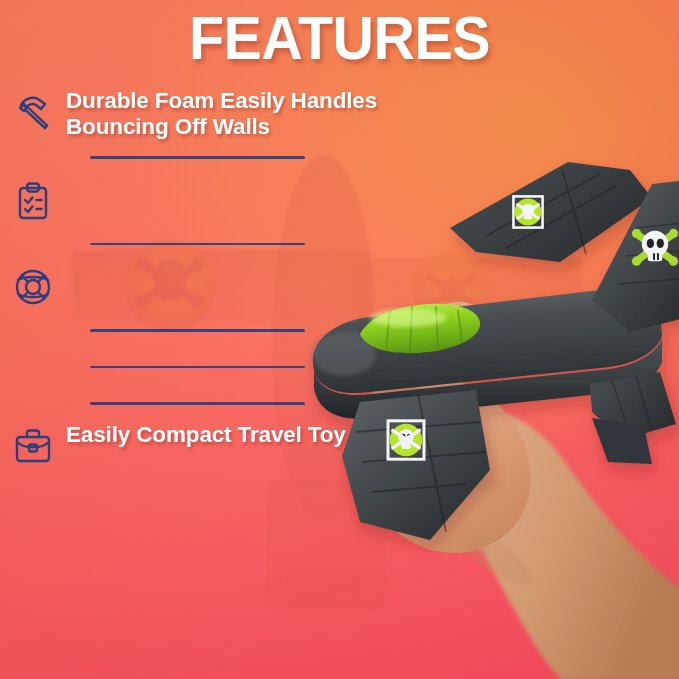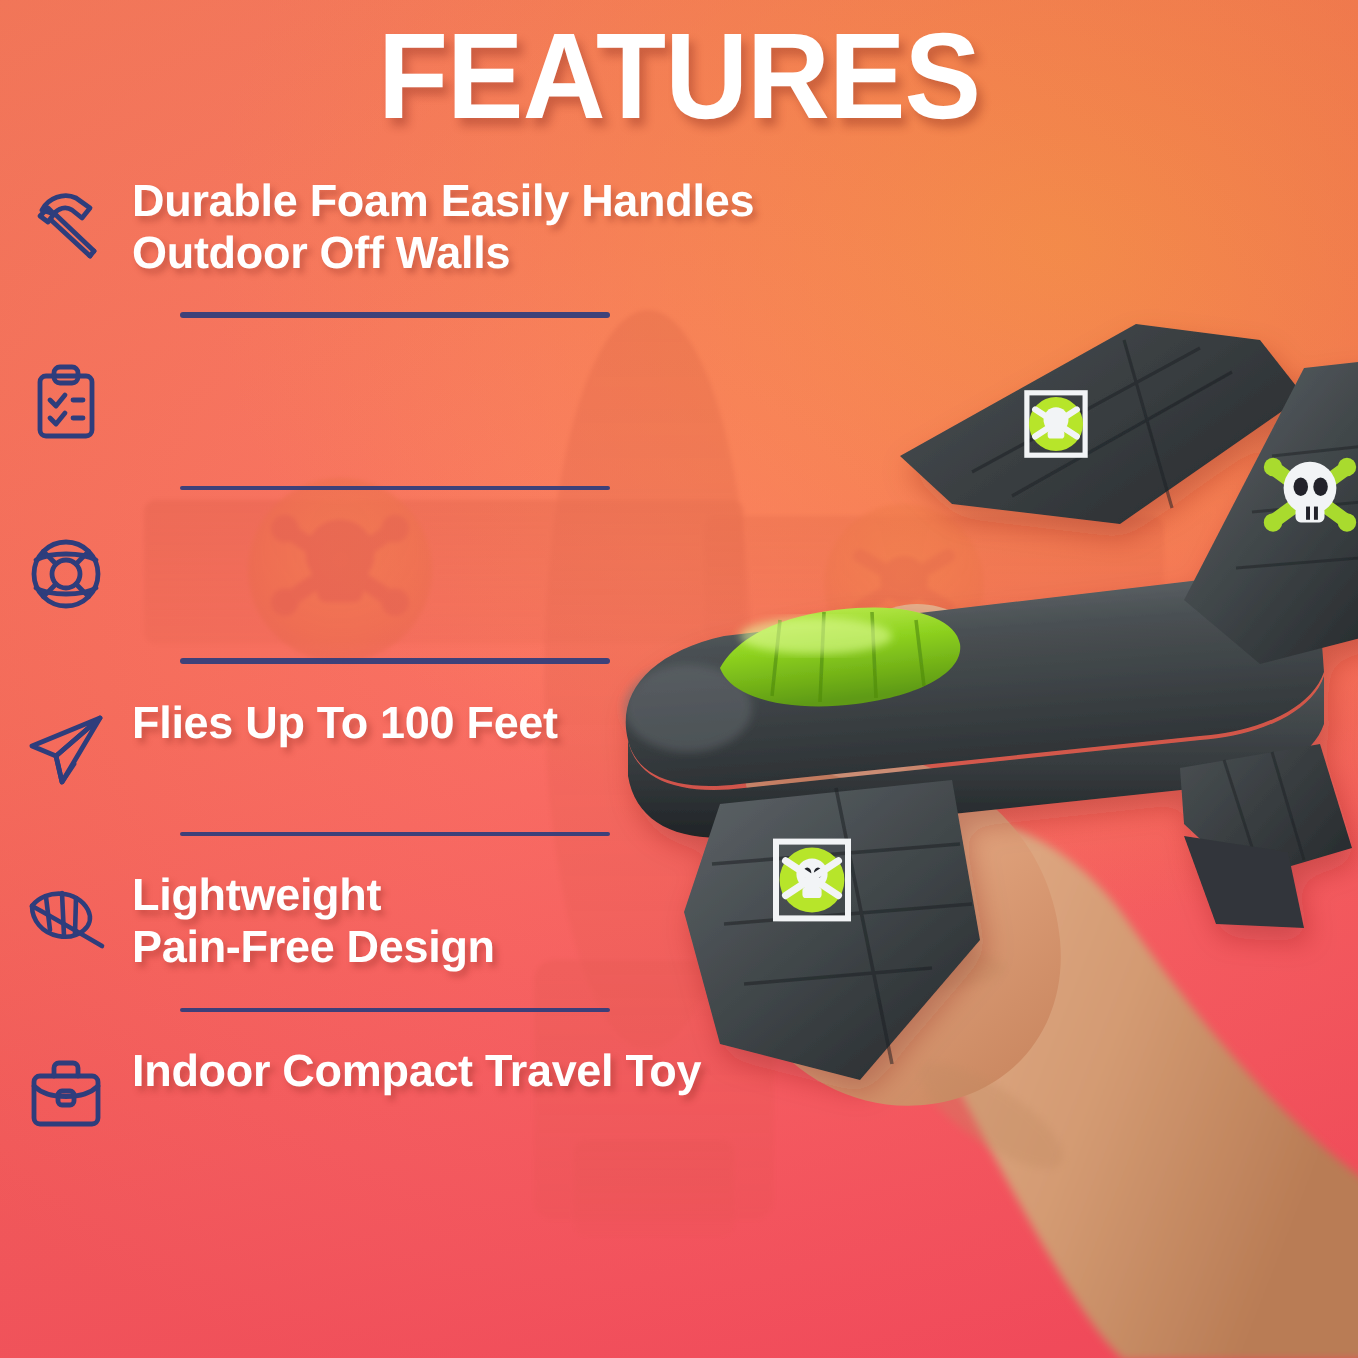--- a/index.html
+++ b/index.html
@@ -328,21 +328,21 @@
     <div class="feature-icon">
       <svg width="42" height="42" viewBox="0 0 42 42" fill="none" stroke="#2E3D7C" stroke-width="2.4" stroke-linecap="round" stroke-linejoin="round">
         <path d="M9 13 C12 7 20 4 26 7 L33 12 L29 17 L24 13 C21 11 17 12 15 15 Z"></path>
         <path d="M15 15 L12 12 L8 16 L12 19 Z"></path>
         <path d="M13.5 18 L33 36"></path>
         <path d="M16 15.5 L35 33.5"></path>
         <path d="M33 36 L35 33.5"></path>
       </svg>
     </div>
     <div class="feature-text">Durable Foam Easily Handles
-Outdoor Off Walls</div>
+Bouncing Off Walls</div>
   </div>
   <div class="gap-a"></div>
   <div class="feature-sep"></div>
   <div class="gap-b"></div>
 
   <div class="feature-row">
     <div class="feature-icon">
       <svg width="42" height="42" viewBox="0 0 42 42" fill="none" stroke="#2E3D7C" stroke-width="2.4" stroke-linecap="round" stroke-linejoin="round">
         <rect x="8" y="8" width="26" height="30" rx="3"></rect>
         <rect x="15" y="3.5" width="12" height="8" rx="3"></rect>
@@ -368,56 +368,33 @@
         <path d="M32.3 32.3 L26 26"></path>
         <path d="M6 14 C13 10 29 10 36 14"></path>
         <path d="M6 28 C13 32 29 32 36 28"></path>
       </svg>
     </div>
   </div>
   <div class="gap-a"></div>
   <div class="feature-sep"></div>
   <div class="gap-b"></div>
 
-  <div class="feature-row">
-    <div class="feature-icon">
-      <svg width="44" height="44" viewBox="0 0 44 44" fill="none" stroke="#2E3D7C" stroke-width="2.4" stroke-linecap="round" stroke-linejoin="round">
-        <path d="M39 6 L5 20 L17 25 Z"></path>
-        <path d="M39 6 L17 25 L20 38 Z"></path>
-        <path d="M17 25 L20 38 L26 29"></path>
-      </svg>
-    </div>
-    <div class="feature-text">Flies Up To 100 Feet</div>
-  </div>
   <div class="gap-a"></div>
   <div class="feature-sep"></div>
   <div class="gap-b"></div>
 
-  <div class="feature-row">
-    <div class="feature-icon">
-      <svg width="44" height="40" viewBox="0 0 44 40" fill="none" stroke="#2E3D7C" stroke-width="2.3" stroke-linecap="round" stroke-linejoin="round">
-        <path d="M5 14 C12 5 28 6 33 16 C37 24 28 31 18 29 C10 27.5 5 21 5 14 Z"></path>
-        <path d="M5 14 C16 20 28 27 40 34"></path>
-        <path d="M12 9.5 L14 26"></path>
-        <path d="M20 7.5 L21 29"></path>
-        <path d="M27 10 L26.5 28"></path>
-      </svg>
-    </div>
-    <div class="feature-text">Lightweight
-Pain-Free Design</div>
-  </div>
   <div class="gap-a"></div>
   <div class="feature-sep"></div>
   <div class="gap-b"></div>
 
   <div class="feature-row">
     <div class="feature-icon">
       <svg width="42" height="40" viewBox="0 0 42 40" fill="none" stroke="#2E3D7C" stroke-width="2.4" stroke-linecap="round" stroke-linejoin="round">
         <rect x="5" y="11" width="32" height="24" rx="3"></rect>
         <path d="M15 11 L15 7 C15 5.5 16 4.5 17.5 4.5 L24.5 4.5 C26 4.5 27 5.5 27 7 L27 11"></path>
         <path d="M5 16 C12 23 30 23 37 16"></path>
         <rect x="17" y="18.5" width="8" height="7" rx="2"></rect>
       </svg>
     </div>
-    <div class="feature-text">Indoor Compact Travel Toy</div>
+    <div class="feature-text">Easily Compact Travel Toy</div>
   </div>
 
 </div>
 
 </body></html>

